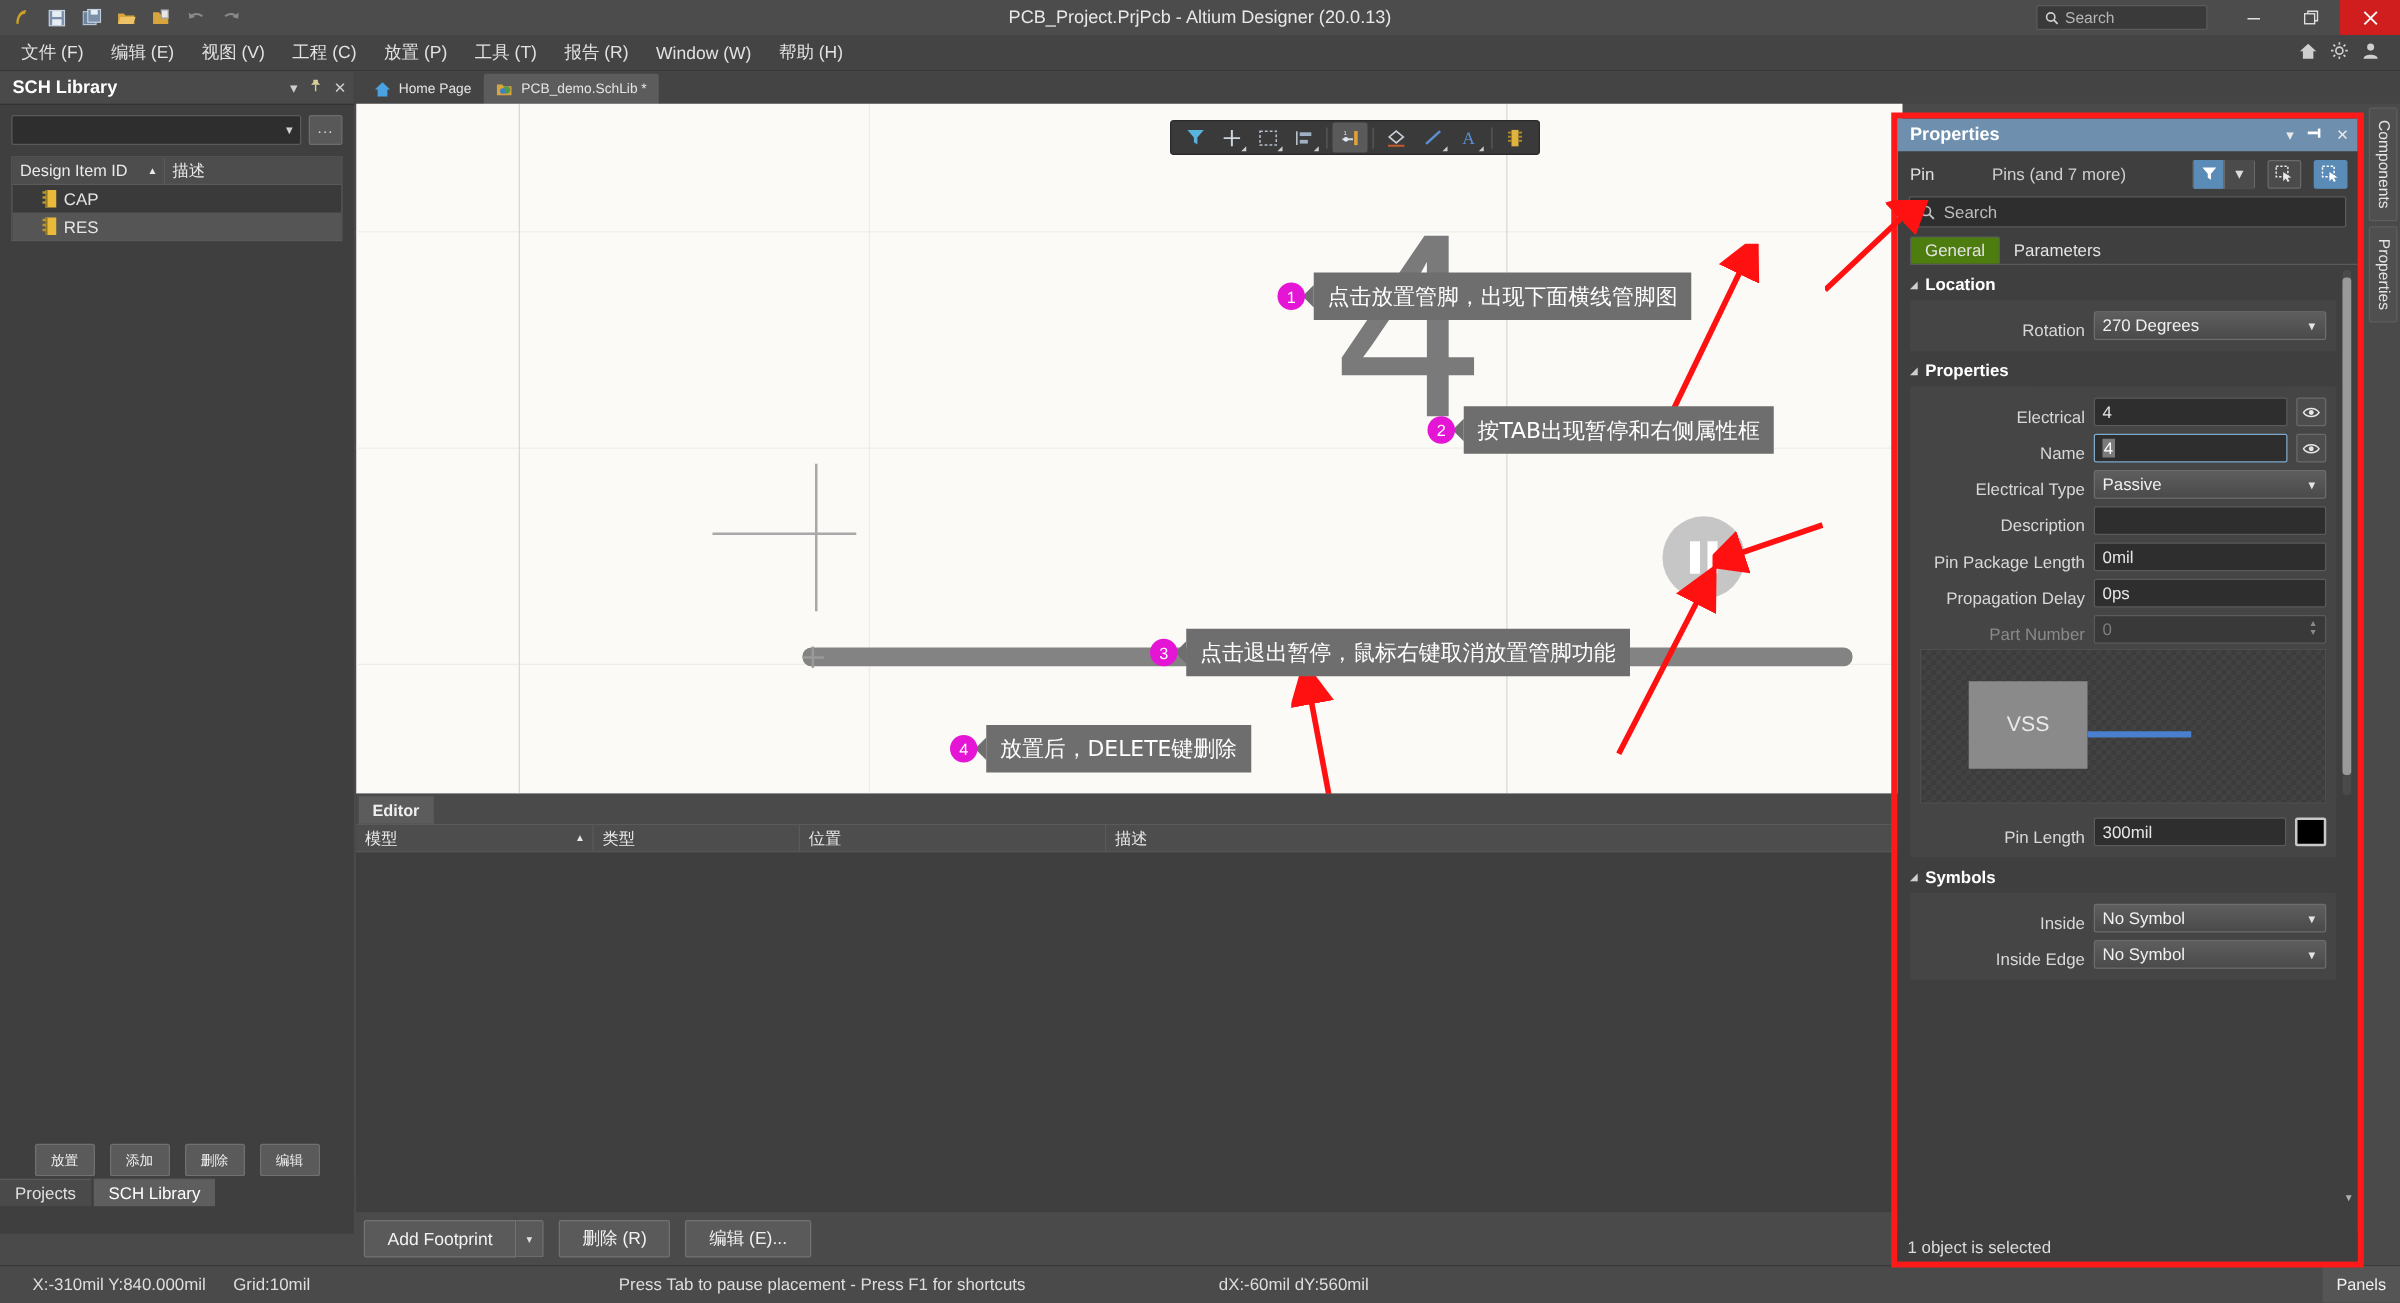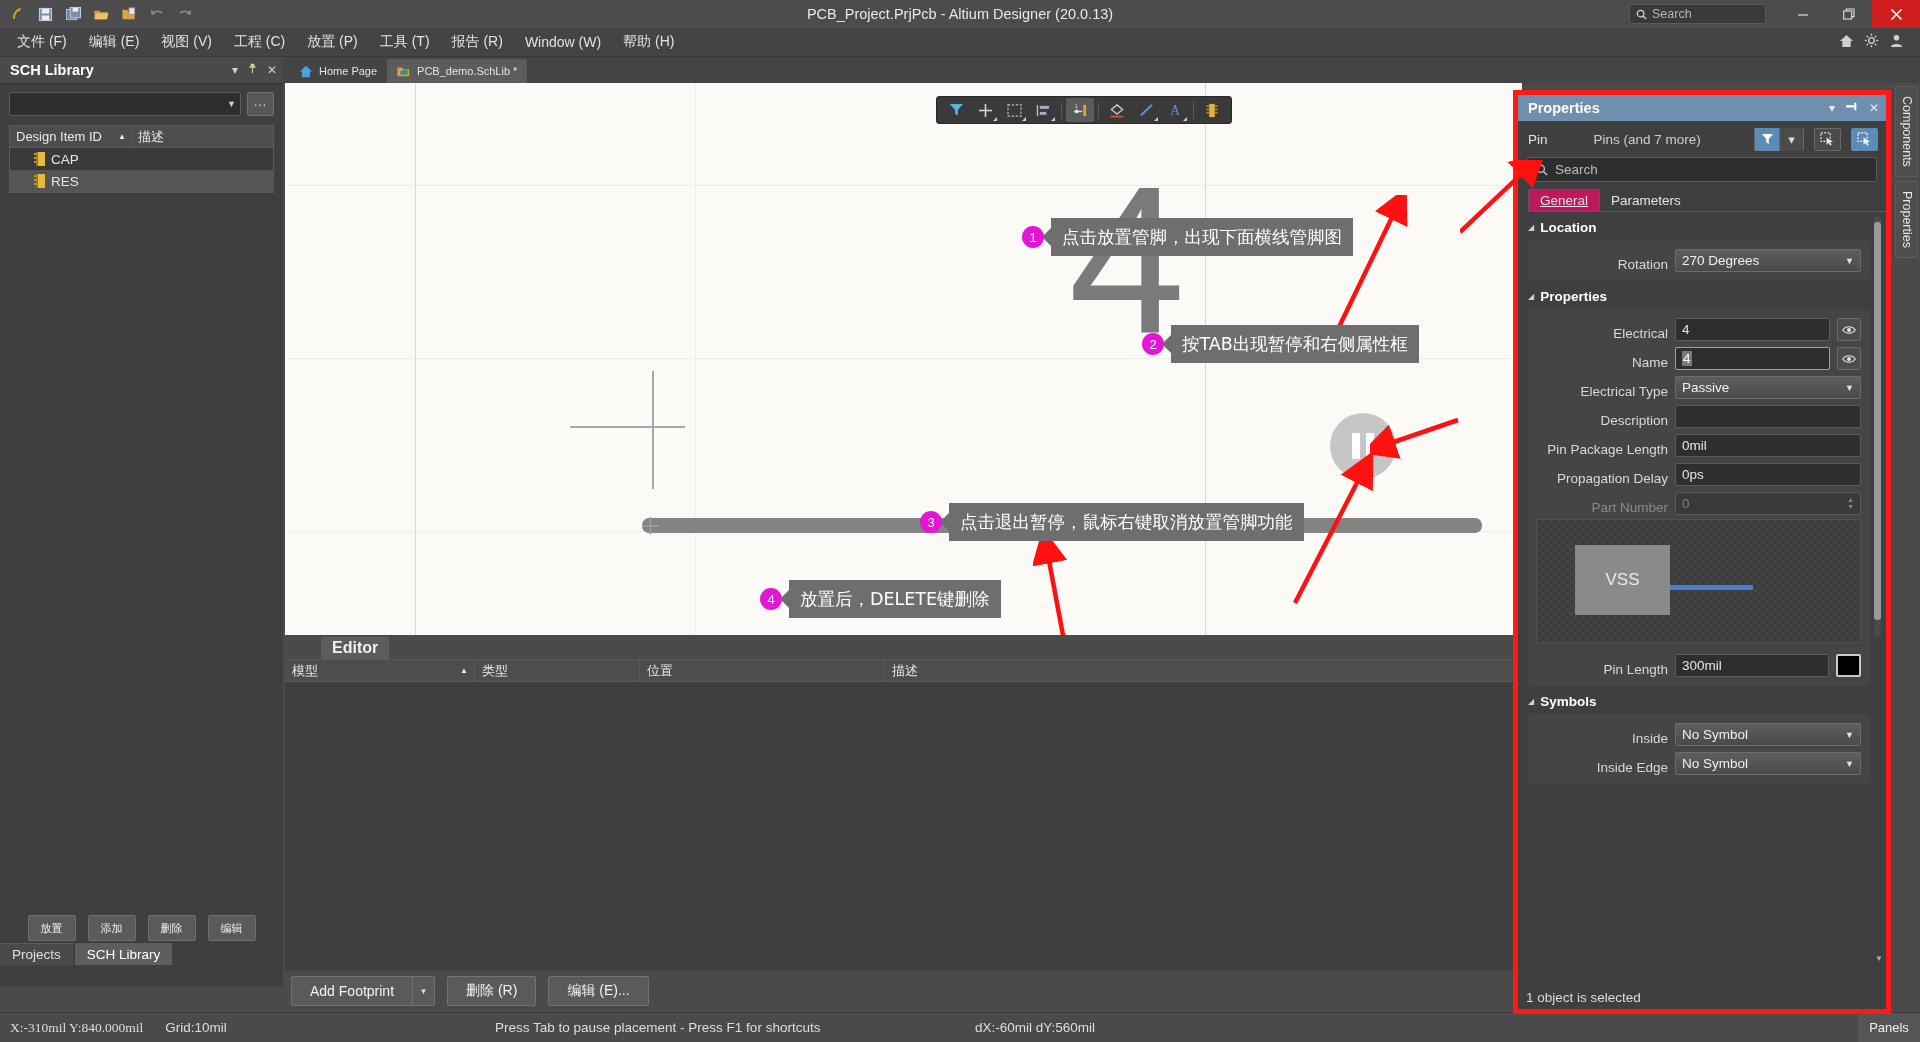--- a/index.html
+++ b/index.html
@@ -196,21 +196,21 @@
   .arrow { position: absolute; pointer-events: none; }
 
   
   .editorpane {
     position: absolute; top: 635px; left: 285px; width: 1237px; height: 335px;
     background: #3f3f3f;
   }
   .ed-tabrow { height: 24px; background: #4a4a4a; display: flex; align-items: flex-end; padding-left: 2px; }
   .ed-tab {
     height: 22px; padding: 0 11px; display: flex; align-items: center;
-    font-size: 16px; font-weight: bold; color: #f0f0f0; background: #5c5c5c; margin-left: 34px;
+    font-size: 13px; font-weight: bold; color: #f0f0f0; background: #5c5c5c;
   }
   .ed-head {
     display: flex; height: 23px; background: #4d4d4d; align-items: center;
     font-size: 13px; color: #e8e8e8; border-top: 1px solid #5a5a5a; border-bottom: 1px solid #5a5a5a;
   }
   .ed-head > div { height: 100%; display: flex; align-items: center; padding-left: 7px; border-right: 1px solid #5a5a5a; }
   .ed-head .h1 { width: 190px; }
   .ed-head .h1 .sort { margin-left: auto; margin-right: 6px; font-size: 8px; }
   .ed-head .h2 { width: 165px; }
   .ed-head .h3 { width: 245px; }
@@ -234,21 +234,21 @@
     font-size: 9px; color: #e0e0e0;
   }
   .bb-split .bb-btn { border-radius: 2px 0 0 2px; }
 
   
   .statusbar {
     position: absolute; top: 1012px; left: 0; width: 1920px; height: 30px;
     background: #4a4a4a; display: flex; align-items: center; font-size: 13.5px; color: #dedede;
     border-top: 1px solid #3a3a3a;
   }
-  .sb-coords { padding-left: 10px; font-family: Liberation Serif, serif; }
+  .sb-coords { padding-left: 26px; }
   .sb-grid { padding-left: 22px; }
   .sb-hint { position: absolute; left: 495px; }
   .sb-delta { position: absolute; left: 975px; }
   .sb-panels {
     position: absolute; right: 0; height: 30px; width: 62px; background: #555;
     display: flex; align-items: center; justify-content: center; font-size: 13px; color: #f0f0f0;
   }
 
   
   .propwrap {
@@ -276,21 +276,21 @@
   .pp-fbtn.pair > span.r { background: #4b4b4b; border-left: 1px solid #6a6a6a; }
   .pp-search {
     margin: 0 9px; height: 25px; background: #2e2e2e; border: 1px solid #5a5a5a; border-radius: 2px;
     display: flex; align-items: center; gap: 7px; padding: 0 8px; color: #bcbcbc; font-size: 13.5px;
   }
   .pp-tabs { display: flex; margin: 7px 0 0 10px; align-items: flex-end; border-bottom: 1px solid #5a5a5a; }
   .pp-tab {
     height: 22px; padding: 0 11px; font-size: 13.5px; color: #e4e4e4;
     display: flex; align-items: center;
   }
-  .pp-tab.active { background: #be185d; border: 1px solid #5a5a5a; border-bottom: none; border-radius: 2px 2px 0 0; text-decoration: underline; }
+  .pp-tab.active { background: #4d7c0f; border: 1px solid #5a5a5a; border-bottom: none; border-radius: 2px 2px 0 0; }
   .pp-scroll { flex: 1; position: relative; overflow: hidden; }
   .pp-sect-title {
     display: flex; align-items: center; gap: 6px; font-size: 13.5px; font-weight: bold;
     color: #ffffff; padding: 8px 0 5px 10px;
   }
   .pp-sect-title .tri { font-size: 8px; color: #cfcfcf; }
   .pp-group { background: #454545; margin: 0 17px 0 10px; border-radius: 2px; padding: 6px 8px; }
   .pp-row { display: flex; align-items: flex-end; height: 26px; gap: 7px; margin-bottom: 3px; }
   .pp-row .lbl { width: 132px; text-align: right; font-size: 13.5px; color: #d8d8d8; }
   .pp-row .lbl.dim { color: #8a8a8a; }

